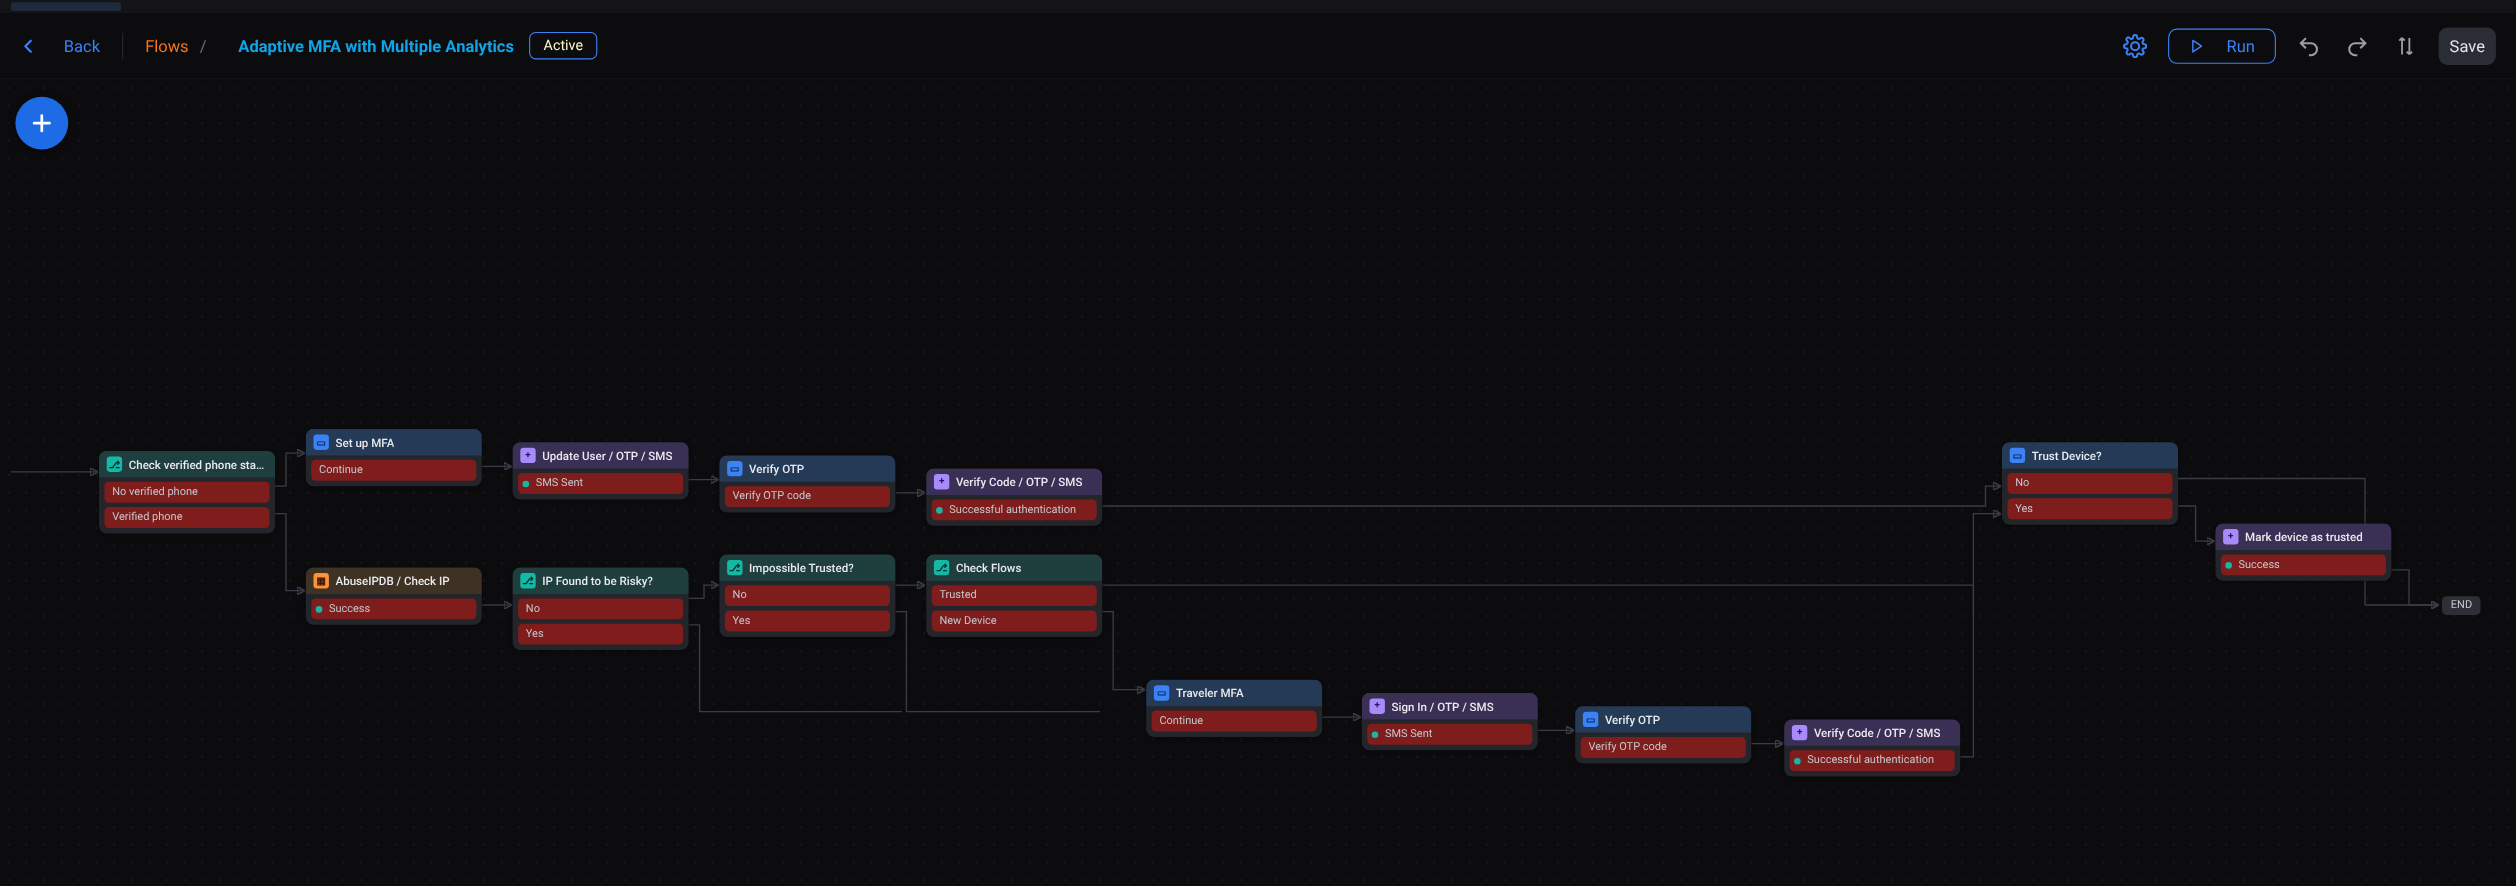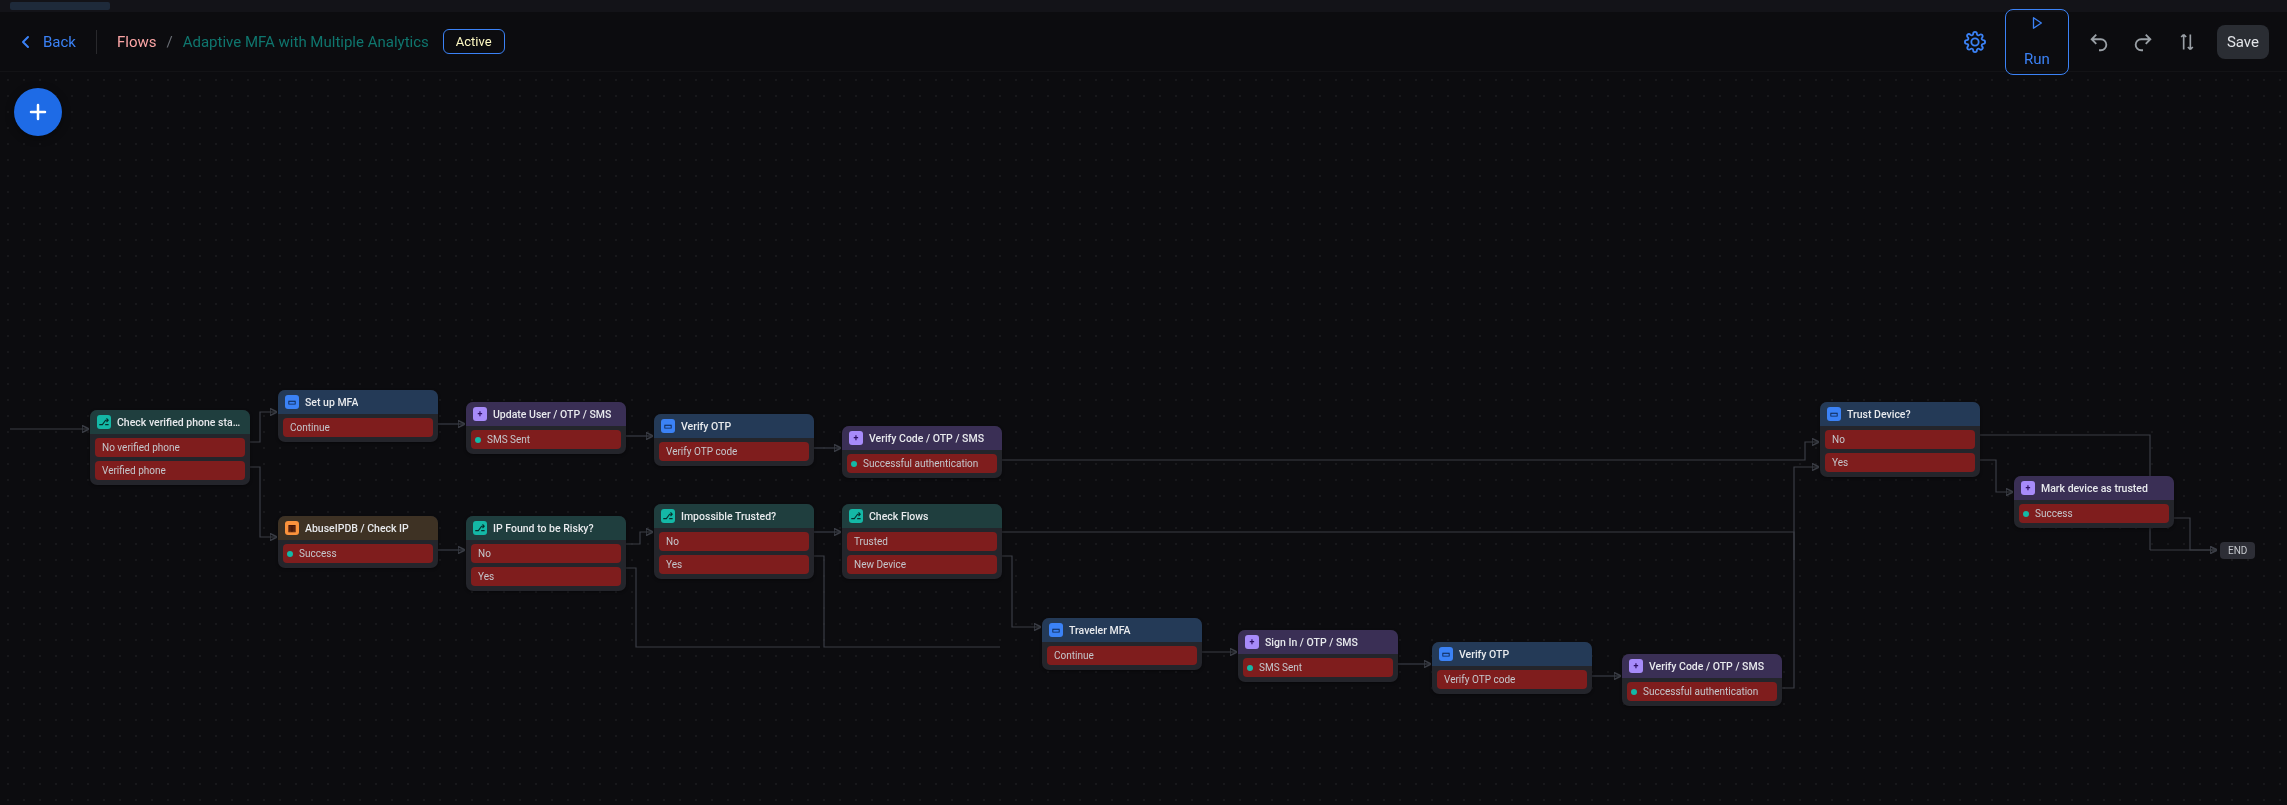--- a/index.html
+++ b/index.html
@@ -26,39 +26,39 @@
   .subheader {
     position: absolute;
     top: 12px; left: 0; right: 0;
     height: 60px;
     display: flex;
     align-items: center;
     padding: 0 18px;
     border-bottom: 1px solid rgba(255,255,255,0.03);
   }
   .back-group {
-    display: flex; align-items: center; gap: 9px;
+    display: flex; align-items: center; gap: 24px;
     color: #3b82f6;
     font-size: 15px;
     cursor: pointer;
   }
   .back-arrow {
     width: 16px; height: 16px; display: inline-block;
   }
   .divider-line {
     width: 1px; height: 24px; background: rgba(255,255,255,0.12);
     margin: 0 20px;
   }
   .breadcrumb {
     display: flex; align-items: center; gap: 10px;
     font-size: 15px;
   }
-  .crumb-link { color: #fca5a5; cursor: pointer; text-align: center; }
+  .crumb-link { color: #f97316; cursor: pointer; text-align: center; }
   .crumb-sep  { color: #6b6f76; }
-  .crumb-title { color: #0f766e; font-weight: 400; }
+  .crumb-title { color: #0ea5e9; font-weight: 700; margin-left: 19px; }
   .status-badge {
     margin-left: 14px;
     border: 1px solid #3b82f6;
     color: #fef9c3;
     font-size: 13px;
     padding: 4px 12px;
     border-radius: 6px;
   }
   .subheader .spacer { flex: 1; }
   .hdr-actions { display: flex; align-items: center; gap: 16px; }
@@ -68,21 +68,20 @@
   }
   .icon-btn.accent { color: #3b82f6; }
   .run-btn {
     display: flex; align-items: center; gap: 20px;
     color: #3b82f6;
     border: 1.5px solid #3b82f6;
     padding: 6px 18px;
     border-radius: 8px;
     font-size: 15px;
     cursor: pointer;
-    flex-direction: column;
   }
   .save-btn {
     background: #2a2d33;
     color: #e2e4e8;
     padding: 8px 10px;
     border-radius: 8px;
     font-size: 15px;
     cursor: pointer;
   }
   

